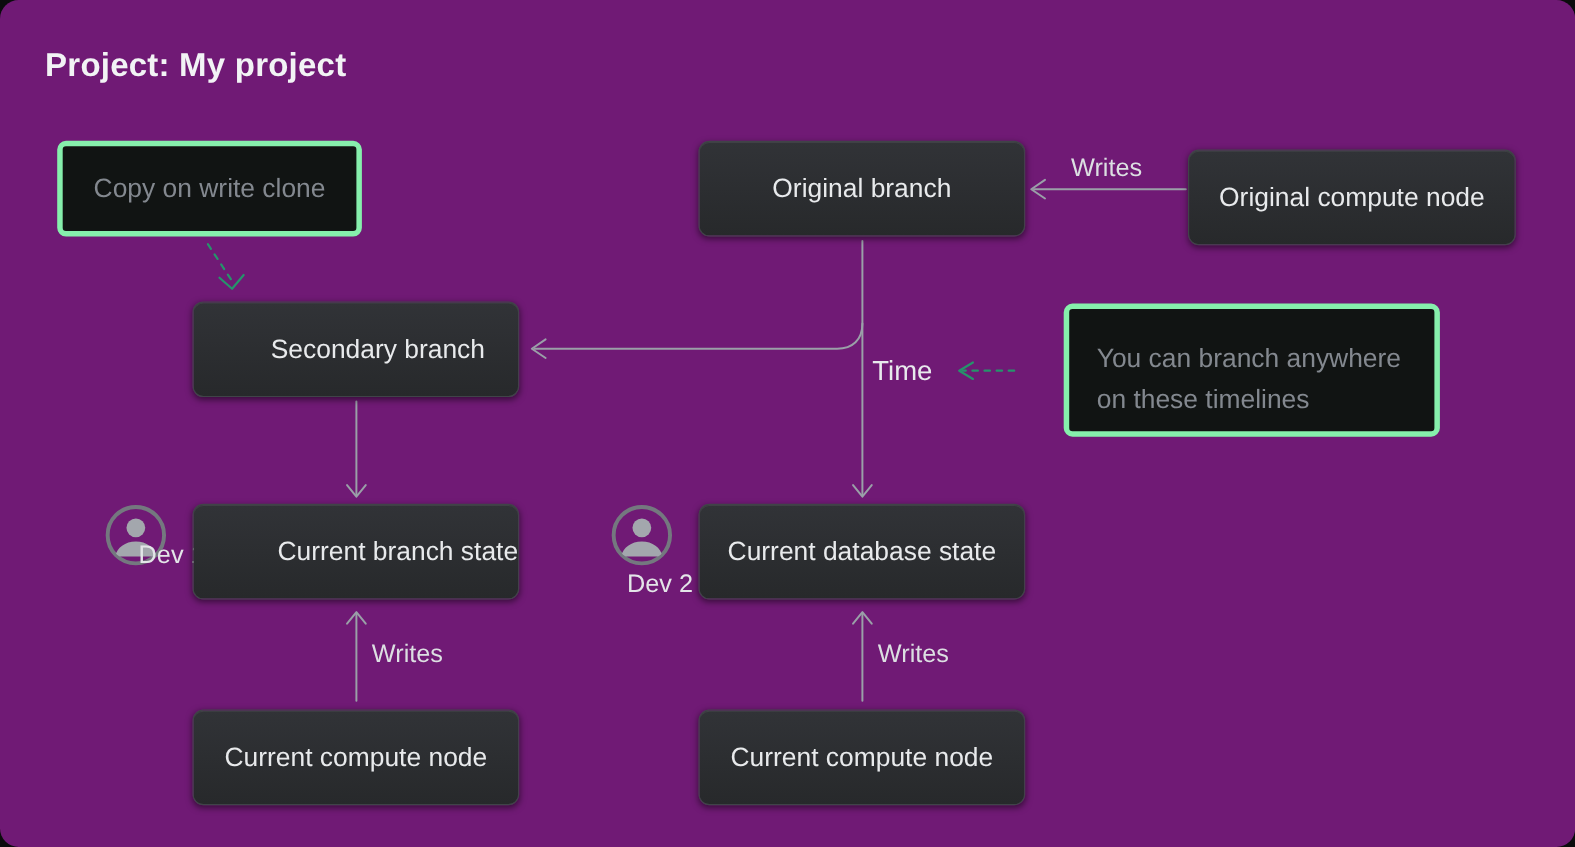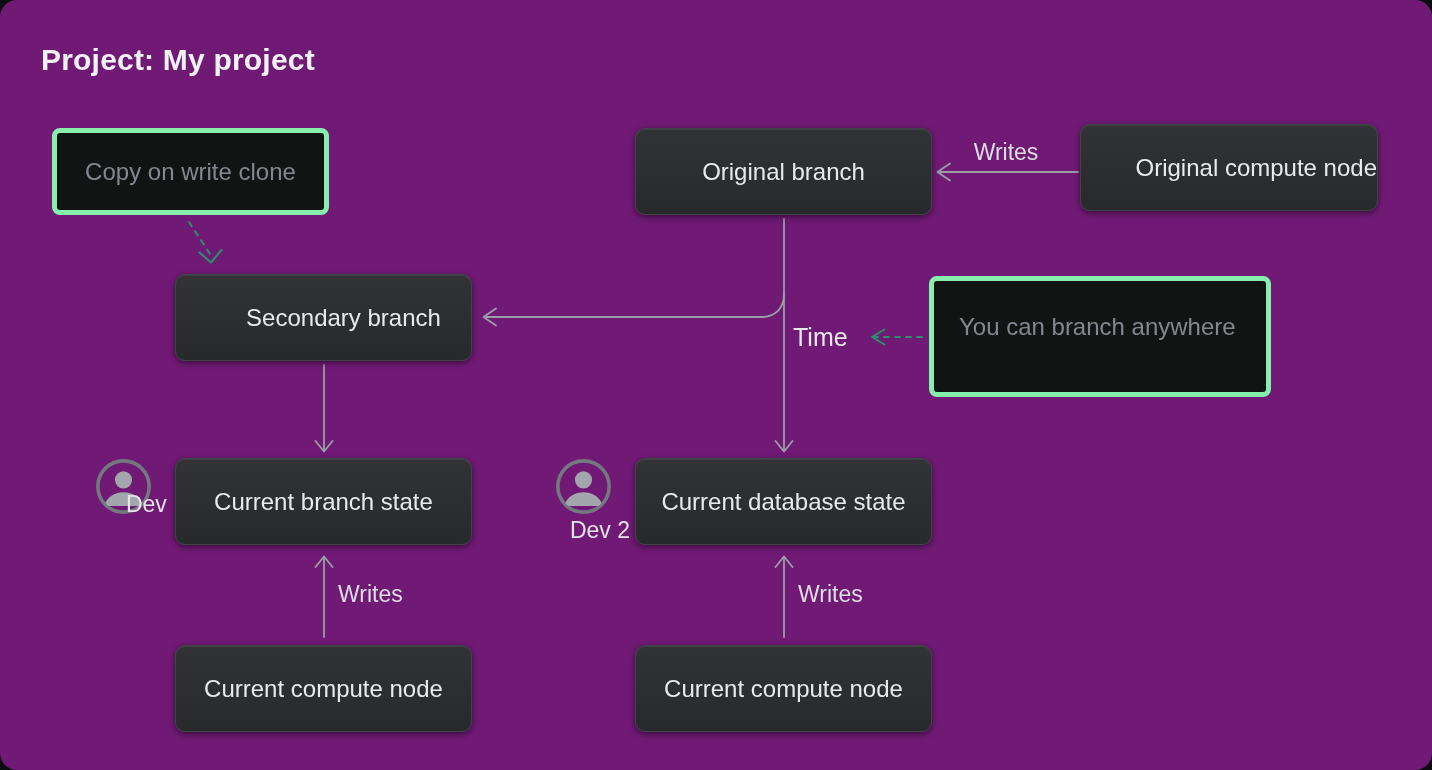--- a/index.html
+++ b/index.html
@@ -46,20 +46,21 @@
   }
   .note.centered {
     height: 87px;
     display: flex;
     align-items: center;
     justify-content: center;
   }
   .note.multiline {
     padding: 27px 24px 0 25px;
     line-height: 37px;
+    margin-left: 38px;
   }
   .edge-label {
     position: absolute;
     color: #dcdfe2;
     font-size: 23px;
     white-space: nowrap;
   }
   .dev-label {
     position: absolute;
     width: 62px;
@@ -120,49 +121,50 @@
   <div class="note centered" style="left:52px; top:128px; width:277px;">
     <span>Copy on write clone</span>
   </div>
 
   <div class="node" style="left:635px; top:128px; width:297px;">
     <span>Original branch</span>
   </div>
 
   <div class="edge-label" style="left:956px; top:139px; width:100px; text-align:center;">Writes</div>
 
-  <div class="node" style="left:1080px; top:124px; width:298px;justify-content:flex-end;">
+  <div class="node" style="left:1080px; top:136px; width:298px;">
     <span>Original compute node</span>
   </div>
 
   <div class="node" style="left:175px; top:274px; width:297px;padding-left:40px;">
     <span>Secondary branch</span>
   </div>
 
   <div class="edge-label" style="left:793px; top:323px; font-size:25px; color:#e8eaed;">Time</div>
 
   <div class="note multiline" style="left:929px; top:276px; width:342px; height:121px;">
     <div>You can branch anywhere</div>
+    <div>on these timelines</div>
   </div>
 
   <svg class="dev-icon" style="left:95px; top:458px;" viewBox="0 0 24 24">
     <defs>
         <clipPath id="devclip1">
           <circle cx="12" cy="12" r="10.4"></circle>
         </clipPath>
       </defs>
     <circle cx="12" cy="12" r="10.8" fill="none" stroke="#74787f" stroke-width="1.5"></circle>
     <g clip-path="url(#devclip1)" fill="#a3a7ad">
       <circle cx="12" cy="9.2" r="3.6"></circle>
       <path d="M12 14.4c-4.1 0-7.2 2.3-8 5.8h16c-.8-3.5-3.9-5.8-8-5.8z"></path>
     </g>
   </svg>
   <div class="dev-label" style="left:93px; top:491px;margin-left:32px;">Dev 1</div>
 
-  <div class="node" style="left:175px; top:458px; width:297px;">
+  <div class="node" style="left:175px; top:458px; width:297px;justify-content:flex-end;">
     <span>Current branch state</span>
   </div>
 
   <svg class="dev-icon" style="left:555px; top:458px;" viewBox="0 0 24 24">
     <defs>
         <clipPath id="devclip2">
           <circle cx="12" cy="12" r="10.4"></circle>
         </clipPath>
       </defs>
     <circle cx="12" cy="12" r="10.8" fill="none" stroke="#74787f" stroke-width="1.5"></circle>

